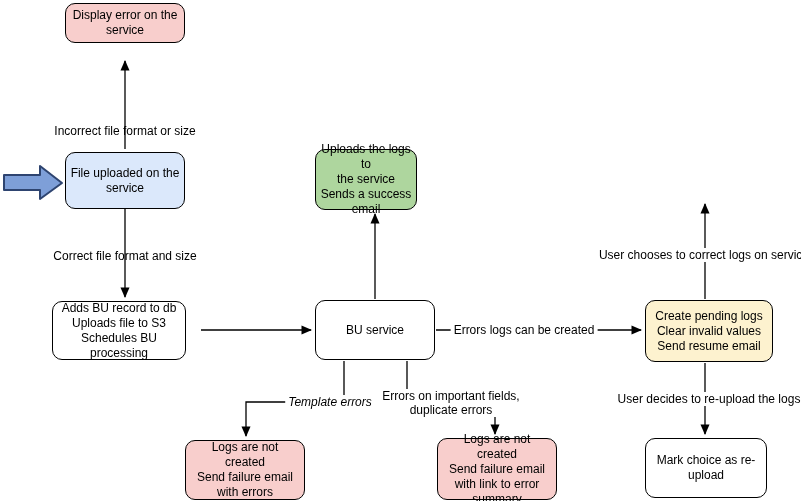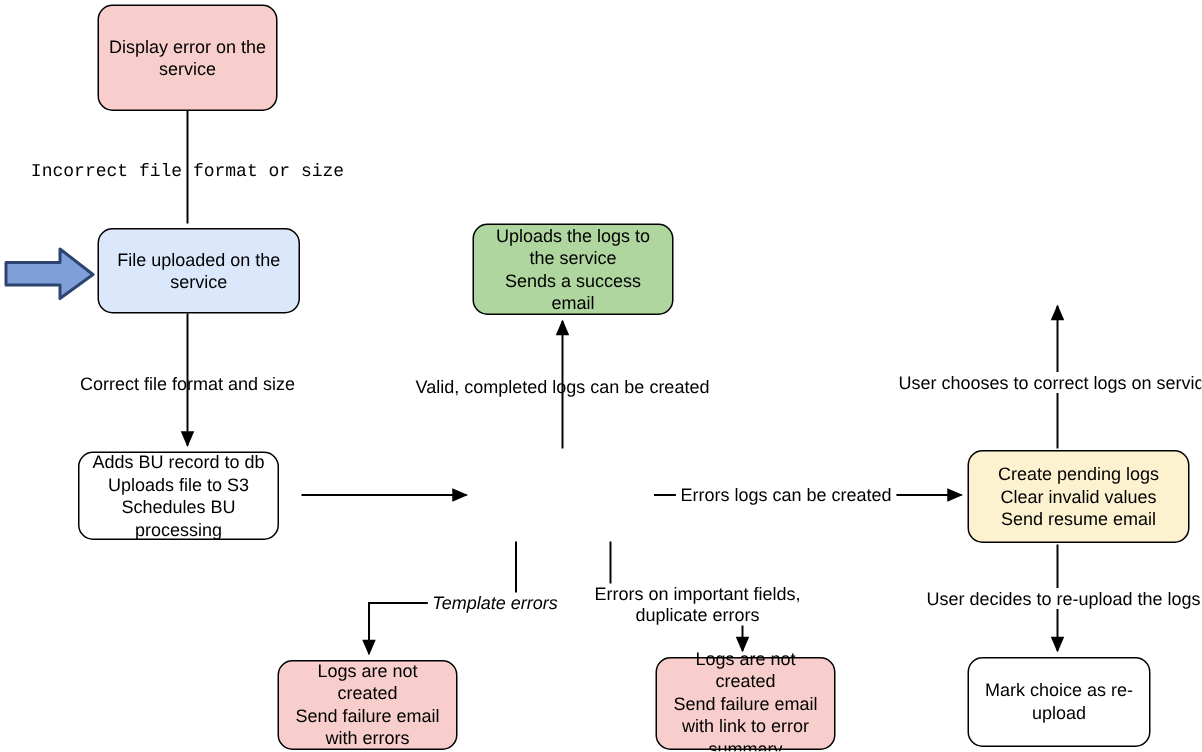--- a/index.html
+++ b/index.html
@@ -16,21 +16,21 @@
   }
   .node.pink{background:#f8cecc;}
   .node.blue{background:#dbe8fb;}
   .node.green{background:#aed69e;}
   .node.yellow{background:#fdf2cf;}
   .elabel{
     position:absolute;transform:translate(-50%,-50%);
     font-size:12px;line-height:14px;white-space:nowrap;text-align:center;
   }
   .elabel.bg{background:#ffffff;padding:0 3px;}
-  .elabel.multiline{white-space:pre-line;margin-left:14px;}
+  .elabel.multiline{white-space:pre-line;}
 </style>
 </head>
 <body>
 
 <div class="canvas">
 
   <svg width="801" height="501" viewBox="0 0 801 501">
     <defs>
       <marker id="arr" markerWidth="13" markerHeight="13" refX="10.5" refY="6" orient="auto" markerUnits="userSpaceOnUse">
         <path d="M1,1.5 L11.5,6 L1,10.5 z" fill="#000"></path>
@@ -51,42 +51,42 @@
 
     <line x1="705" y1="363" x2="705" y2="434" stroke="#000" stroke-width="1.3" marker-end="url(#arr)"></line>
 
     <polyline points="344,361 344,402 246,402 246,436" fill="none" stroke="#000" stroke-width="1.3" marker-end="url(#arr)"></polyline>
 
     <polyline points="407,361 407,412 495,412 495,434" fill="none" stroke="#000" stroke-width="1.3" marker-end="url(#arr)"></polyline>
 
     <polygon points="4,175 40,175 40,166 62,183 40,199 40,190 4,190" fill="#7e9fd8" stroke="#2e4470" stroke-width="2" stroke-linejoin="round"></polygon>
   </svg>
 
-  <div class="elabel" style="left:125px;top:114px;font-family:Liberation Mono, monospace;">Incorrect file format or size</div>
+  <div class="elabel" style="left:125px;top:131px;">Incorrect file format or size</div>
   <div class="elabel" style="left:125px;top:256px;">Correct file format and size</div>
-  <div class="elabel" style="left:375px;top:258px;">Valid, completed logs can be created</div>
   <div class="elabel bg" style="left:524px;top:330px;">Errors logs can be created</div>
   <div class="elabel bg" style="left:704px;top:255px;">User chooses to correct logs on service</div>
   <div class="elabel bg" style="left:709px;top:399px;">User decides to re-upload the logs</div>
   <div class="elabel bg" style="left:330px;top:402px;font-style:italic;">Template errors</div>
   <div class="elabel bg multiline" style="left:451px;top:403px;">Errors on important fields,
 duplicate errors</div>
 
-  <div class="node pink" style="left:65px;top:3px;width:120px;height:71px;">Display error on the
+  <div class="node pink" style="left:65px;top:3px;width:120px;height:40px;">Display error on the
 service</div>
-  <div class="node blue" style="left:65px;top:152px;width:135px;height:57px;">File uploaded on the
+  <div class="node blue" style="left:65px;top:152px;width:120px;height:57px;">File uploaded on the
 service</div>
   <div class="node" style="left:52px;top:301px;width:134px;height:59px;">Adds BU record to db
 Uploads file to S3
 Schedules BU processing</div>
-  <div class="node green" style="left:315px;top:149px;width:134px;height:61px;">Uploads the logs to
+  <div class="node green" style="left:315px;top:149px;width:102px;height:61px;">Uploads the logs to
 the service
 Sends a success
 email</div>
-  <div class="node yellow" style="left:645px;top:300px;width:148px;height:62px;">Create pending logs
+  <div class="node" style="left:315px;top:300px;width:120px;height:60px;">BU service</div>
+  <div class="node yellow" style="left:645px;top:300px;width:128px;height:62px;">Create pending logs
 Clear invalid values
 Send resume email</div>
   <div class="node" style="left:645px;top:438px;width:122px;height:60px;text-align:center;">Mark choice as re-
 upload</div>
   <div class="node pink" style="left:185px;top:440px;width:120px;height:60px;">Logs are not created
 Send failure email
 with errors</div>
   <div class="node pink" style="left:437px;top:438px;width:120px;height:62px;">Logs are not created
 Send failure email
 with link to error

